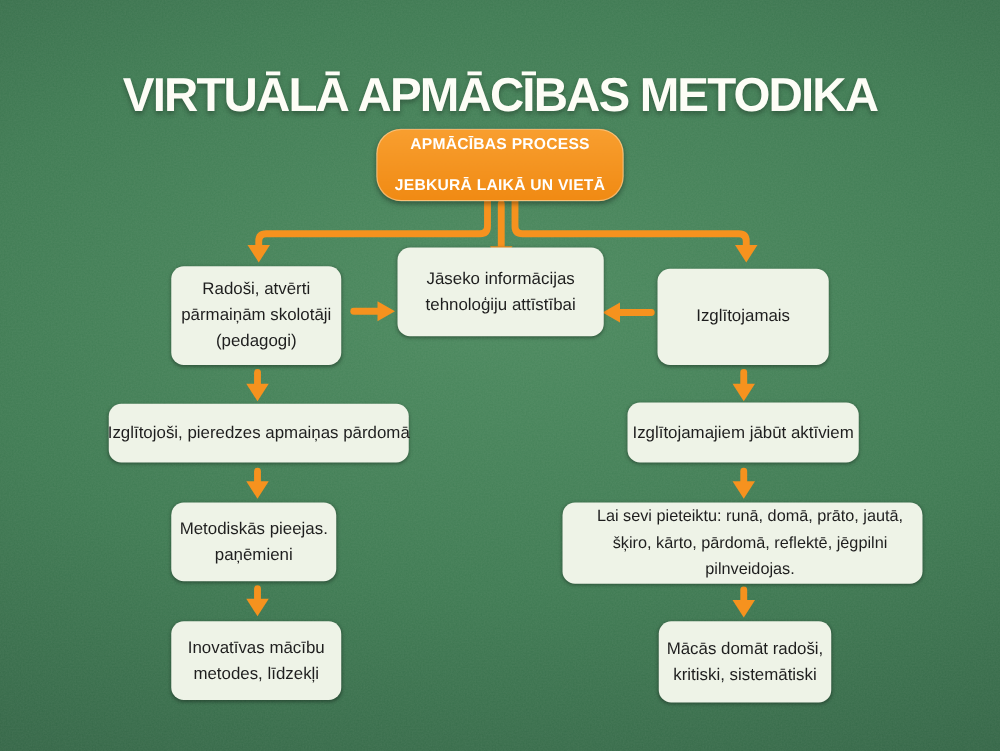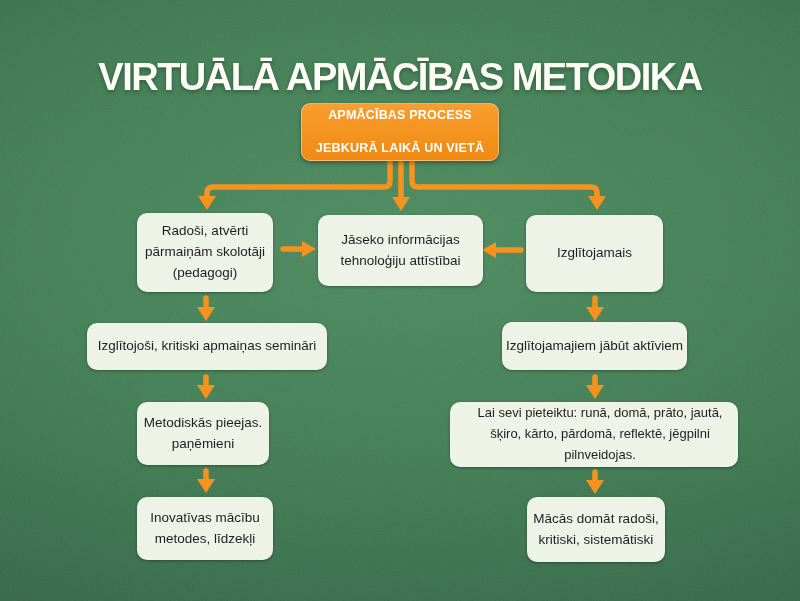--- a/index.html
+++ b/index.html
@@ -23,29 +23,29 @@
     background:#eef3e7;border-radius:10px;
     box-shadow:0 1px 3px rgba(0,0,0,.35);
     color:#1e1e1e;font-size:13.5px;line-height:1.55;
     display:flex;flex-direction:column;align-items:center;justify-content:center;
     text-align:center;padding:4px 8px;
   }
   .node .ln{white-space:nowrap;}
   .node-orange{
     background:linear-gradient(180deg,#f89e2f 0%,#f08a13 100%);
     border:1px solid rgba(255,255,255,.35);
-    border-radius:9px;color:#fff;font-weight:bold;font-size:12.5px;
+    border-radius:20px;color:#fff;font-weight:bold;font-size:12.5px;
     line-height:1.65;letter-spacing:.2px;
     box-shadow:0 2px 4px rgba(0,0,0,.35);
     gap:12px;
   }
   
   .n-process   {left:301px;top:103px;width:198px;height:58px;}
   .n-teachers  {left:137px;top:213px;width:136px;height:79px;text-align:center;}
-  .n-technology{left:318px;top:215px;width:165px;height:71px;}
+  .n-technology{left:318px;top:198px;width:165px;height:71px;}
   .n-learner   {left:526px;top:215px;width:137px;height:77px;}
   .n-seminars  {left:87px; top:323px;width:240px;height:47px;white-space:nowrap;}
   .n-active    {left:502px;top:322px;width:185px;height:48px;white-space:nowrap;text-align:right;}
   .n-methods   {left:137px;top:402px;width:132px;height:63px;}
   .n-engage    {left:450px;top:402px;width:288px;height:65px;font-size:13px;line-height:1.6;padding-left:20px;}
   .n-innovative{left:137px;top:497px;width:136px;height:63px;}
   .n-thinking  {left:527px;top:497px;width:138px;height:65px;}
 </style>
 </head>
 <body>
@@ -108,21 +108,21 @@
   <div class="node n-technology">
     <div class="ln">Jāseko informācijas</div>
     <div class="ln">tehnoloģiju attīstībai</div>
   </div>
 
   <div class="node n-learner">
     <div>Izglītojamais</div>
   </div>
 
   <div class="node n-seminars">
-    <div>Izglītojoši, kritiski apmaiņas semināri</div>
+    <div>Izglītojoši, pieredzes apmaiņas pārdomā</div>
   </div>
 
   <div class="node n-active">
     <div>Izglītojamajiem jābūt aktīviem</div>
   </div>
 
   <div class="node n-methods">
     <div class="ln">Metodiskās pieejas.</div>
     <div class="ln">paņēmieni</div>
   </div>

